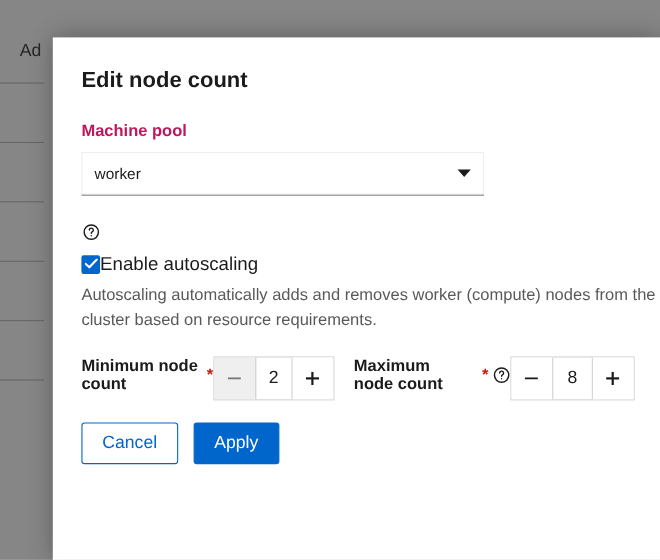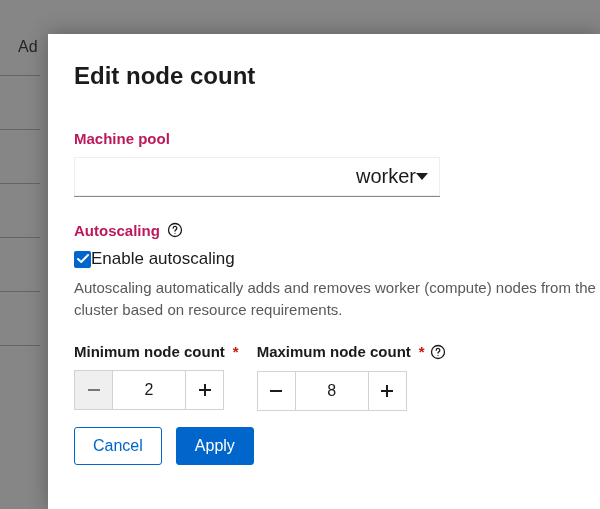--- a/index.html
+++ b/index.html
@@ -22,42 +22,42 @@
   .bg-rows div { height: 54px; border-top: 1px solid #b8b8b8; }
   .modal {
     position: absolute;
     left: 48px; top: 34px; right: 0; bottom: 0;
     background: #fff;
     box-shadow: 0 0 20px rgba(0,0,0,0.3);
     padding: 28px 26px 20px 26px;
     overflow: hidden;
   }
   .title {
-    font-size: 24px; font-weight: 600; color: #1b1b1b;
-    margin-bottom: 40px;
+    font-size: 20px; font-weight: 600; color: #1b1b1b;
+    margin-bottom: 26px;
   }
   .label {
     font-size: 15px; font-weight: 600; color: #be185d;
     margin-bottom: 10px;
     display: flex; align-items: center; gap: 6px;
   }
   .required { color: #c9190b; font-size: 15px; margin-left: 4px; }
   .help-icon {
     display: inline-flex; align-items: center; justify-content: center;
     width: 18px; height: 18px;
   }
   .help-icon svg { width: 16px; height: 16px; }
   .select {
     width: 366px; height: 40px;
     border: none;
     border-bottom: 1px solid #8a8a8a;
     background: #fff;
-    display: flex; align-items: center; justify-content: flex-end;
+    display: flex; align-items: center; justify-content: space-between;
     padding: 0 12px;
-    font-size: 20px; color: #1b1b1b;
+    font-size: 14px; color: #1b1b1b;
     margin-bottom: 24px;
     box-shadow: inset 0 0 0 1px #eee;
   }
   .caret {
     width: 0; height: 0;
     border-left: 6px solid transparent;
     border-right: 6px solid transparent;
     border-top: 7px solid #1b1b1b;
   }
   .checkbox-row {
@@ -75,21 +75,21 @@
   .desc {
     font-size: 15px; color: #595959;
     line-height: 1.45;
     margin-bottom: 22px;
     width: 540px;
   }
   .fields-row {
     display: flex; gap: 18px;
     margin-bottom: 16px;
   }
-  .field-group { display: flex; flex-direction: column; }
+  .field-group { display: flex; flex-direction: row; }
   .stepper {
     display: flex; align-items: stretch;
     border: 1px solid #d2d2d2;
     height: 40px; width: 150px;
   }
   .step-btn {
     width: 38px; display: flex; align-items: center; justify-content: center;
     font-size: 20px; color: #1b1b1b;
     background: #fff;
     user-select: none;
@@ -143,21 +143,20 @@
 
   <h1 class="title">Edit node count</h1>
 
   <div class="label">Machine pool</div>
   <div class="select">
     <span>worker</span>
     <span class="caret"></span>
   </div>
 
   <div class="label">
-    <span>Autoscaling</span>
     <span class="help-icon">
       <svg viewBox="0 0 16 16" fill="none" stroke="#1b1b1b" stroke-width="1.3">
         <circle cx="8" cy="8" r="6.5"></circle>
         <path d="M6.2 6.2a1.8 1.8 0 1 1 2.6 1.6c-.6.3-.8.7-.8 1.3" stroke-linecap="round"></path>
         <circle cx="8" cy="11.3" r="0.6" fill="#1b1b1b" stroke="none"></circle>
       </svg>
     </span>
   </div>
 
   <div class="checkbox-row">

